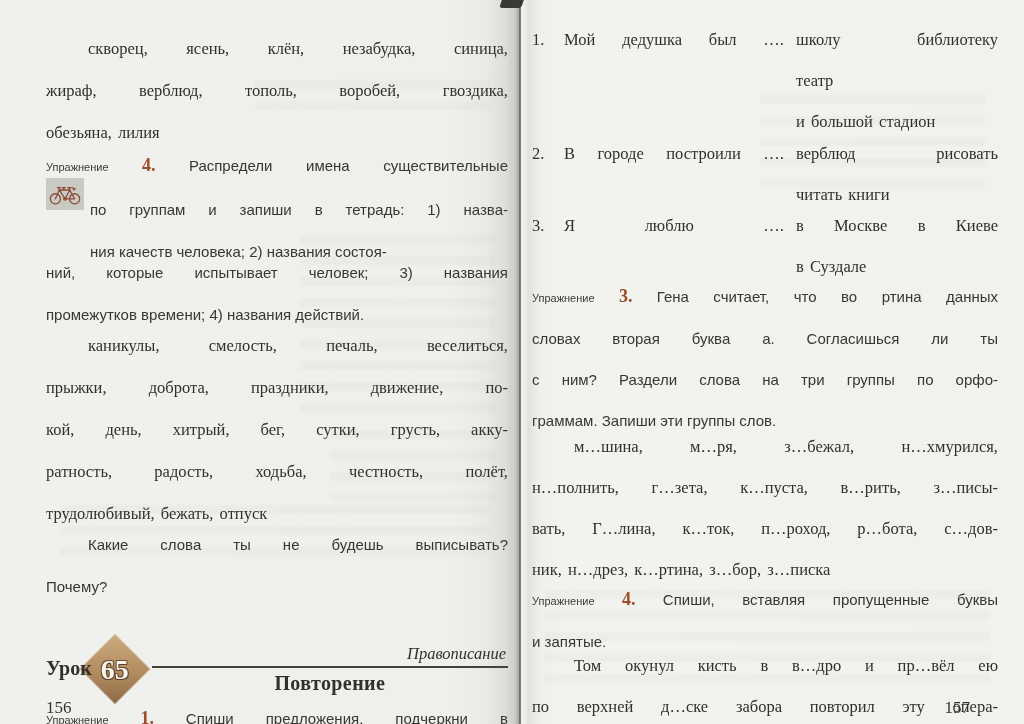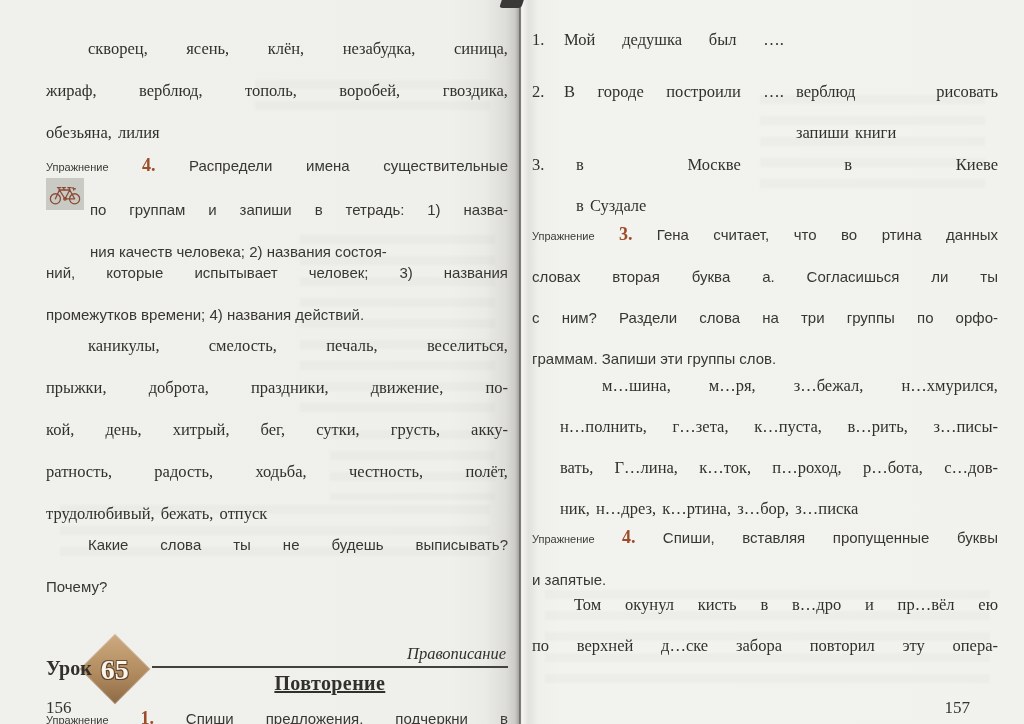--- a/index.html
+++ b/index.html
@@ -51,34 +51,34 @@
   .diamond{width:50px;height:50px;flex:0 0 auto;transform:rotate(45deg);
     background:linear-gradient(135deg,#cdaa80 0%,#b28c60 55%,#8d6945 100%);
     display:flex;align-items:center;justify-content:center;margin:0 12px 0 4px;
     box-shadow:inset 0 0 0 1px rgba(255,255,255,.25);}
   .dnum{transform:rotate(-45deg);font-family:"Liberation Serif",serif;font-weight:bold;
     font-size:28px;color:#fbf5ea;
     text-shadow:1px 1px 0 #5e432c,-1px -1px 0 #6b5138,1px -1px 0 #6b5138,-1px 1px 0 #5e432c;}
   .lesson-right{flex:1;}
   .section-label{font-style:italic;font-size:16.5px;text-align:right;padding-right:2px;margin-bottom:2px;}
   .hrule{height:0;border-top:2px solid #43413d;}
-  .lesson-title{font-weight:bold;font-size:20px;text-align:center;margin-top:5px;letter-spacing:.4px;text-decoration:underline;}
+  .lesson-title{font-weight:bold;font-size:20px;text-align:center;margin-top:5px;letter-spacing:.4px;}
   
   .match{display:flex;flex-direction:column;gap:11px;}
   .match-row{display:flex;align-items:flex-start;}
   .match-num{width:32px;flex:0 0 auto;}
   .match-text{width:220px;flex:0 0 auto;text-align:justify;}
   .match-text::after{content:"";display:inline-block;width:100%;height:0;}
   .match-opts{flex:1;margin-left:12px;}
   
   .pageno{position:absolute;bottom:6px;font-size:17px;color:#34332f;}
   .pageno-left{left:46px;}
   .pageno-right{right:54px;}
   
-  .mt12{margin-top:12px;} .mt10{margin-top:10px;} .mt8{margin-top:8px;} .mt6{margin-top:6px;margin-left:28px;} .mt4{margin-top:4px;}
+  .mt12{margin-top:12px;} .mt10{margin-top:10px;} .mt8{margin-top:8px;} .mt6{margin-top:6px;} .mt4{margin-top:4px;}
   
   .ghost{position:absolute;pointer-events:none;opacity:.55;filter:blur(1px);
     background:repeating-linear-gradient(180deg,rgba(105,104,98,.07) 0 9px,rgba(105,104,98,0) 9px 21px);}
 </style>
 </head>
 <body>
 
 <div class="spread">
 
   <div class="ghost" style="left:255px;top:80px;width:235px;height:40px;"></div>
@@ -157,31 +157,37 @@
 
     <div class="pageno pageno-left serif">156</div>
   </div>
 
   <div class="page page-right">
 
     <div class="match serif">
       <div class="match-row">
         <div class="match-num">1.</div>
         <div class="match-text">Мой дедушка был ….</div>
+        <div class="match-opts lines">
+            <div class="ln first">школу библиотеку</div>
+            <div class="ln">театр</div>
+            <div class="ln last">и большой стадион</div>
+          </div>
       </div>
       <div class="match-row">
         <div class="match-num">2.</div>
         <div class="match-text">В городе построили ….</div>
         <div class="match-opts lines">
             <div class="ln first">верблюд рисовать</div>
-            <div class="ln last">запиши книги</div>
+            <div class="ln last">читать книги</div>
           </div>
       </div>
       <div class="match-row">
         <div class="match-num">3.</div>
+        <div class="match-text">Я люблю ….</div>
         <div class="match-opts lines">
             <div class="ln first">в Москве в Киеве</div>
             <div class="ln last">в Суздале</div>
           </div>
       </div>
     </div>
 
     <div class="ex mt8">
       <div class="exhead">
         <span class="exlabel">Упражнение</span>

